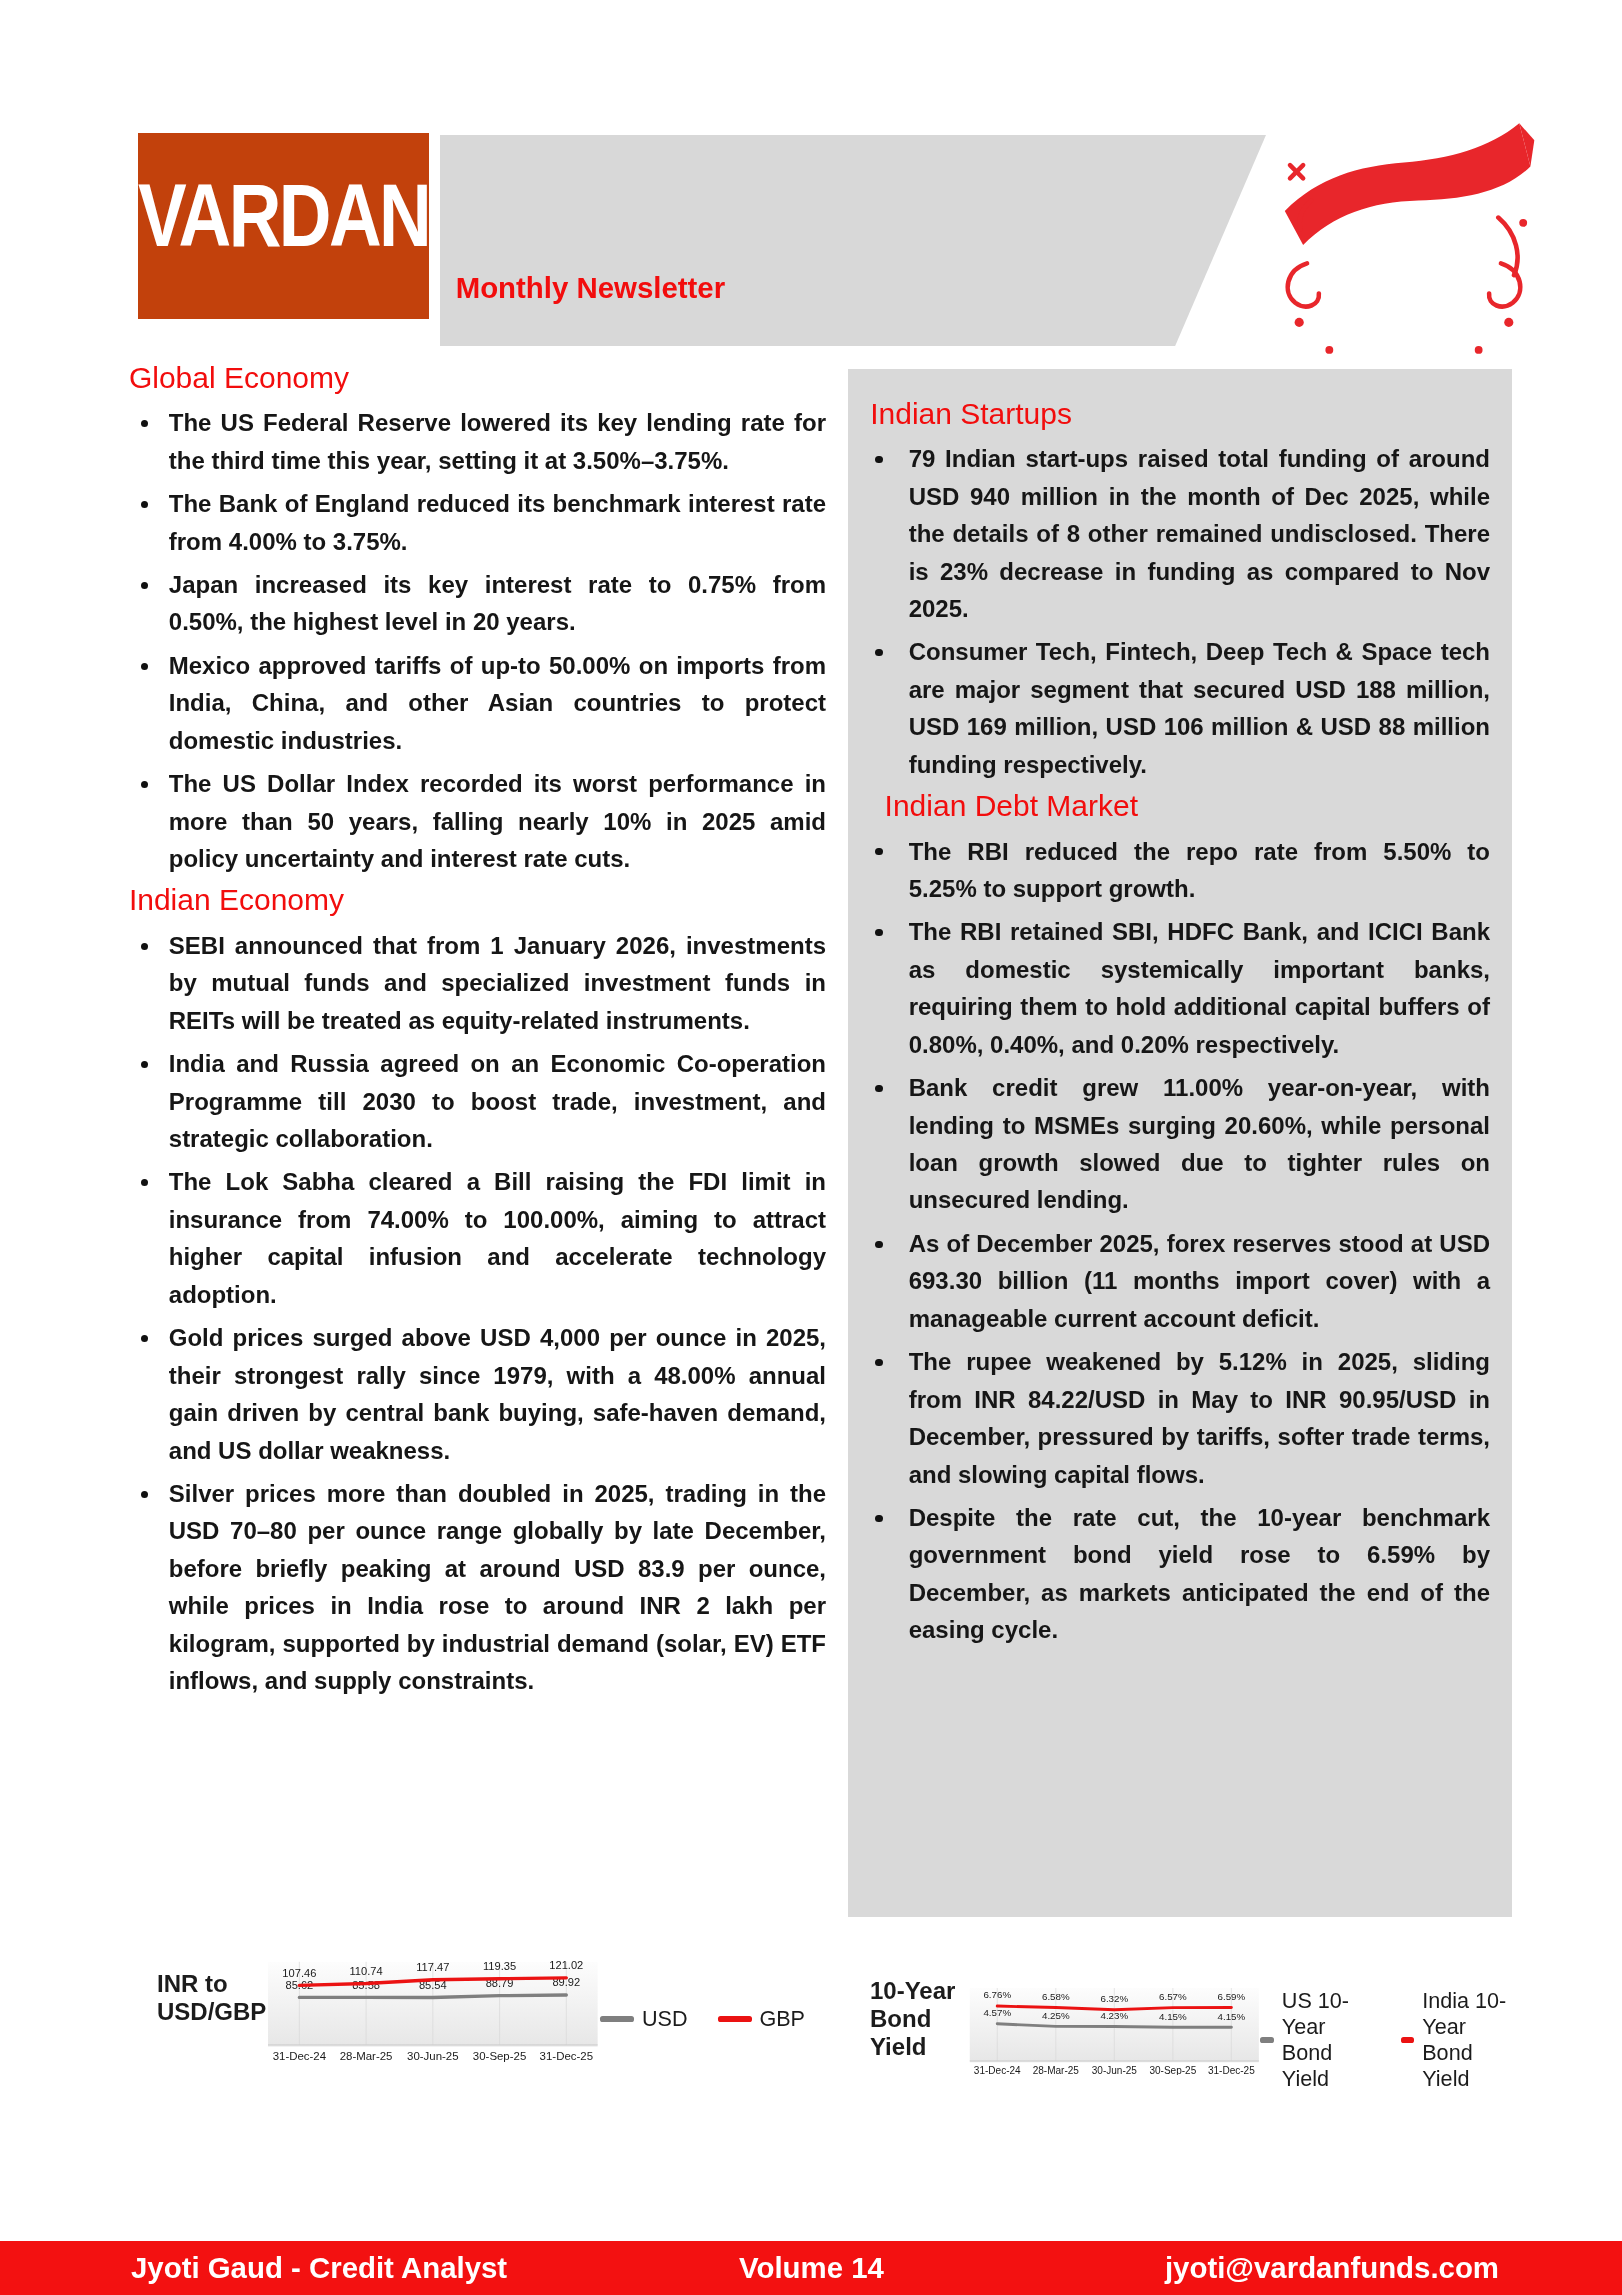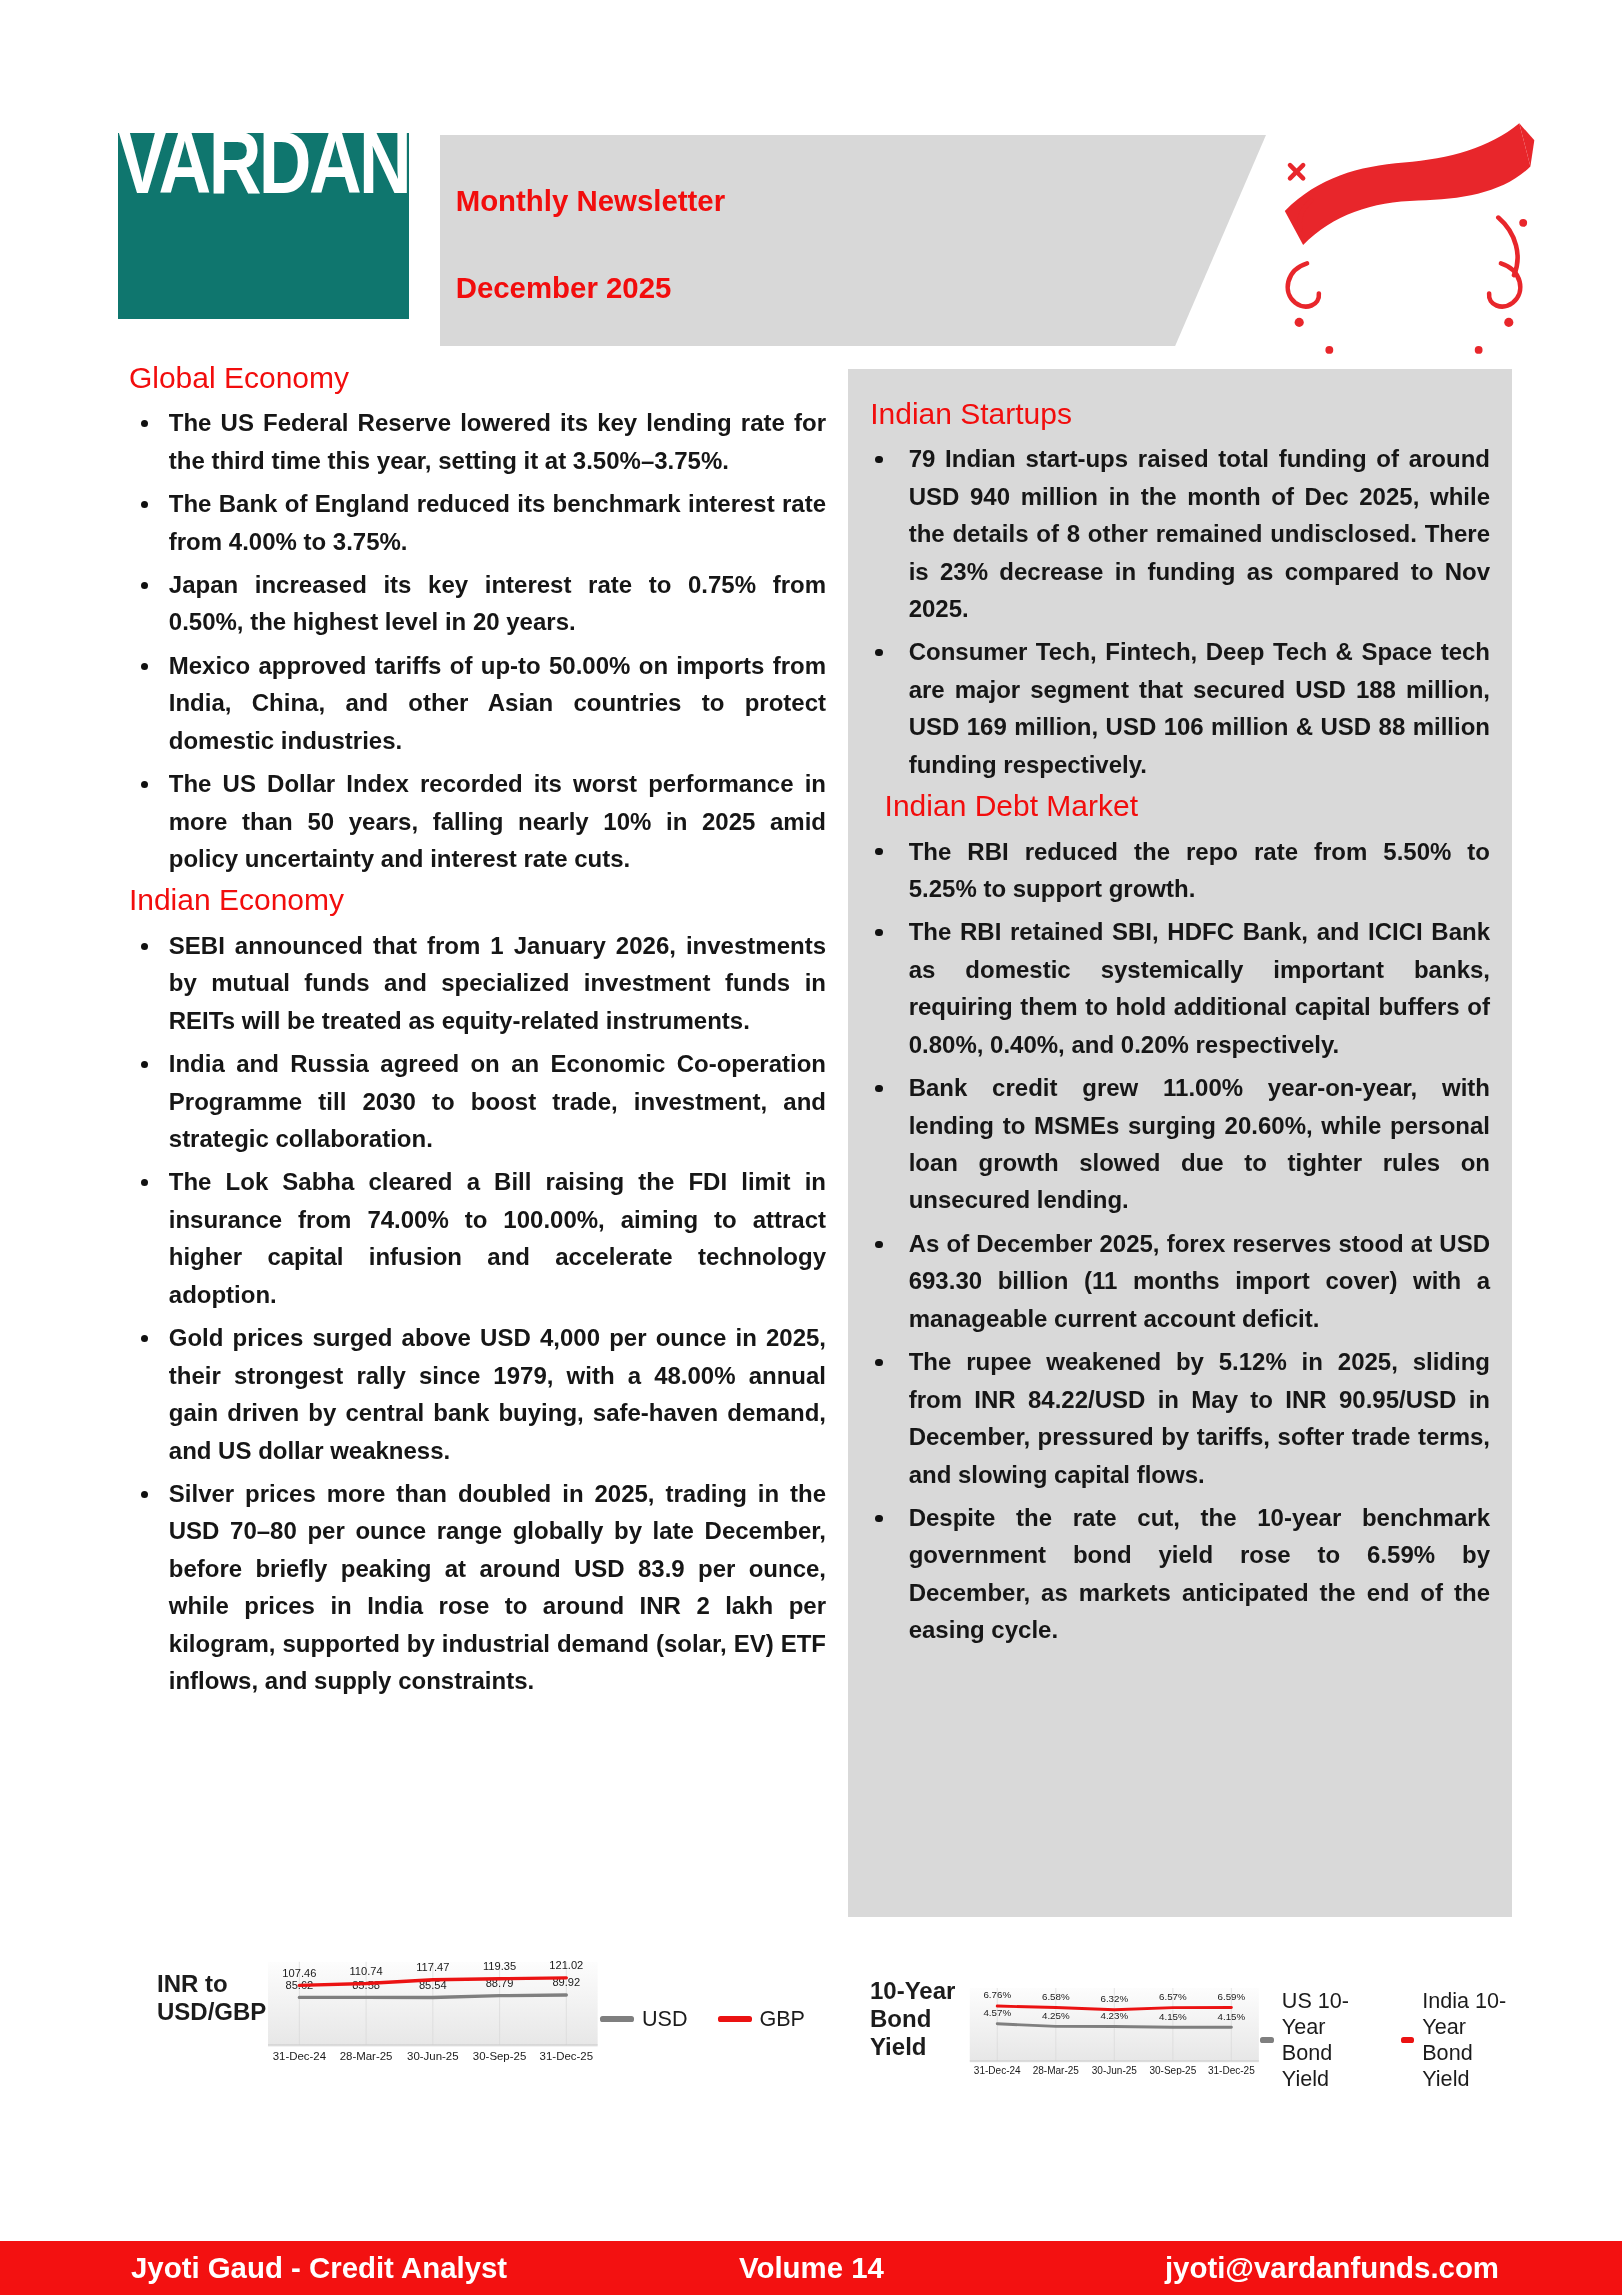--- a/index.html
+++ b/index.html
@@ -2,22 +2,22 @@
 <html style="font-size:10.5px"><head>
 <meta charset="utf-8">
 <style>
   html,body{margin:0;padding:0;}
   body{
     width:1623px;height:2295px;position:relative;background:#ffffff;
     font-family:"Liberation Sans", sans-serif;color:#161616;overflow:hidden;
   }
   
   .logo-box{
-    position:absolute;left:118px;top:133px;width:291px;height:186px;
-    background:#0f766e;display:flex;align-items:flex-start;justify-content:center;
+    position:absolute;left:138px;top:133px;width:291px;height:186px;
+    background:#c2410c;display:flex;align-items:center;justify-content:center;
     padding-bottom:7.9px;box-sizing:border-box;
   }
   .logo-text{
     color:#ffffff;font-weight:800;font-size:73px;letter-spacing:-2.6px;
     display:inline-block;transform:scaleY(1.22);transform-origin:bottom;
     line-height:1;
   }
   .banner{
     position:absolute;left:440px;top:135px;width:826px;height:211px;
     background:#d8d8d8;clip-path:polygon(0 0,100% 0,89% 100%,0 100%);
@@ -80,21 +80,20 @@
 </style>
 </head>
 <body>
 
 <div class="logo-box">
   <span class="logo-text">VARDAN</span>
 </div>
 
 <div class="banner">
   <div class="bline">Monthly Newsletter</div>
-  <div class="bline">December 2025</div>
 </div>
 
 <div class="newyear">
   <svg viewBox="0 0 400 430">
     <g fill="#e8262b">
       <path d="M18,168 C70,116 130,100 200,94 C270,88 330,72 376,34 L393,100 C352,140 290,150 222,152 C150,154 92,174 46,220 Z"></path>
       <path d="M376,34 L393,100 L399,60 Z"></path>
     </g>
     <text x="203" y="140" transform="rotate(-11 203 140)" text-anchor="middle" font-family="Liberation Sans, sans-serif" font-size="56" font-weight="700" letter-spacing="7" fill="#ffffff"></text>
     <text x="200" y="312" text-anchor="middle" font-family="Liberation Sans, sans-serif" font-size="158" font-weight="800" letter-spacing="0" fill="#e8262b"></text>

